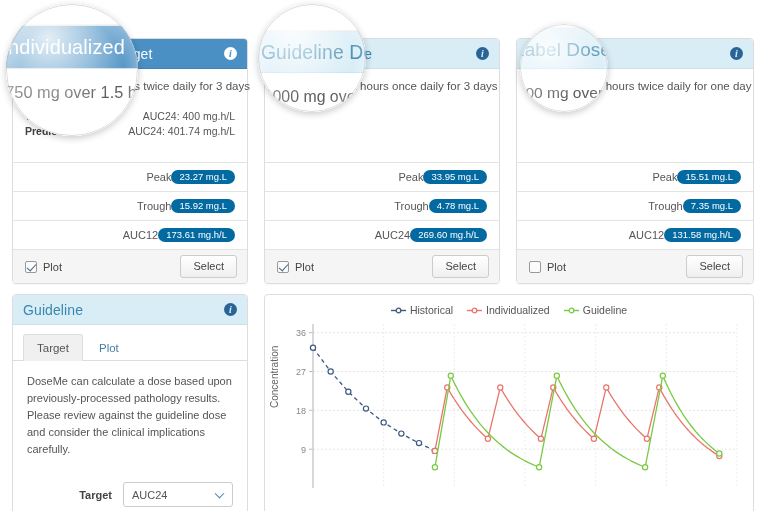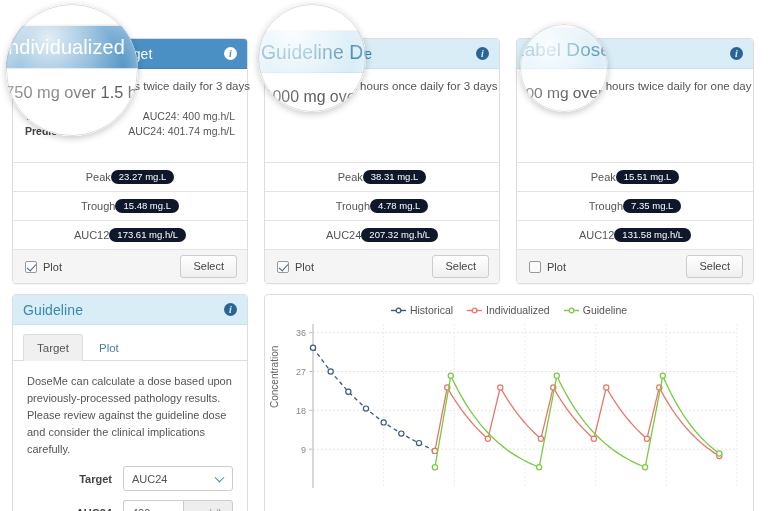--- a/index.html
+++ b/index.html
@@ -61,30 +61,30 @@
     white-space: nowrap;
   }
   .tp-row {
     display: flex; justify-content: space-between;
     font-size: 10.5px; color: #555555;
     line-height: 1.45;
   }
   .tp-row .lbl { font-weight: bold; color: #444444; }
 
   .stat-row {
-    display: flex; align-items: center; justify-content: center;
+    display: flex; align-items: center; justify-content: flex-end;
     height: 29px;
     padding: 0 12px;
     border-top: 1px solid #e3e3e3;
     font-size: 11px;
     color: #555555;
   }
   .stat-row .k { color: #555; }
   .badge {
-    background: #0f172a;
+    background: #0369a1;
     color: #ffffff;
     border-radius: 9px;
     padding: 2px 8px 3px 8px;
     font-size: 9.5px;
     line-height: 1;
     white-space: nowrap;
   }
   .card-foot {
     display: flex; align-items: center; justify-content: space-between;
     height: 34px;
@@ -138,21 +138,21 @@
     border-radius: 3px 3px 0 0;
     position: relative; top: 1px;
   }
   .tab.active {
     color: #555555;
     background: #f0f0f0;
     border-color: #dddddd;
     border-bottom: 1px solid #f0f0f0;
   }
   .cust-body { padding: 12px 14px 0 14px; }
-  .blurb { font-size: 11px; color: #555555; line-height: 1.55; margin-bottom: 8px; }
+  .blurb { font-size: 11px; color: #555555; line-height: 1.55; margin-bottom: 24px; }
 
   .field { display: flex; align-items: center; margin-bottom: 9px; }
   .field .flbl {
     width: 96px; text-align: right; padding-right: 11px;
     font-size: 11px; font-weight: bold; color: #444444;
     flex: 0 0 auto;
   }
   .ctrl { flex: 1 1 auto; display: flex; }
   .inp {
     flex: 1 1 auto;
@@ -255,21 +255,21 @@
         <span>AUC24: 401.74 mg.h/L</span>
       </div>
     </div>
     <div style="position:absolute; left:0; right:0; bottom:34px;">
       <div class="stat-row">
         <span class="k">Peak</span>
         <span class="badge">23.27 mg.L</span>
       </div>
       <div class="stat-row">
         <span class="k">Trough</span>
-        <span class="badge">15.48 mg.L</span>
+        <span class="badge">15.92 mg.L</span>
       </div>
       <div class="stat-row">
         <span class="k">AUC12</span>
         <span class="badge">173.61 mg.h/L</span>
       </div>
     </div>
     <div class="card-foot" style="position:absolute; left:0; right:0; bottom:0;">
       <label class="chk-wrap">
         <span class="chk on"></span>
         <span>Plot</span>
@@ -282,29 +282,29 @@
     <div class="panel-head head-info">
       <span class="ttl">Guideline Dose</span>
       <span class="info-icon dark">i</span>
     </div>
     <div class="card-body">
       <div class="regimen">1000 mg over 2 hours once daily for 3 days</div>
     </div>
     <div style="position:absolute; left:0; right:0; bottom:34px;">
       <div class="stat-row">
         <span class="k">Peak</span>
-        <span class="badge">38.31 mg.L</span>
+        <span class="badge">33.95 mg.L</span>
       </div>
       <div class="stat-row">
         <span class="k">Trough</span>
         <span class="badge">4.78 mg.L</span>
       </div>
       <div class="stat-row">
         <span class="k">AUC24</span>
-        <span class="badge">207.32 mg.h/L</span>
+        <span class="badge">269.60 mg.h/L</span>
       </div>
     </div>
     <div class="card-foot" style="position:absolute; left:0; right:0; bottom:0;">
       <label class="chk-wrap">
         <span class="chk on"></span>
         <span>Plot</span>
       </label>
       <button class="btn">Select</button>
     </div>
   </div>

